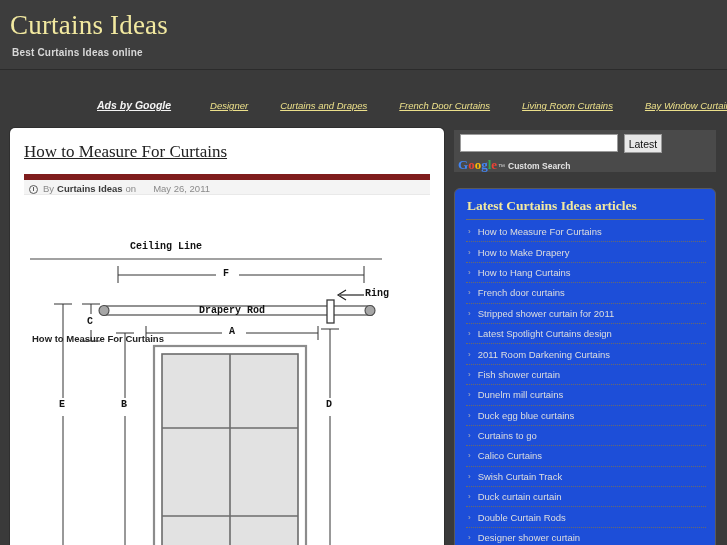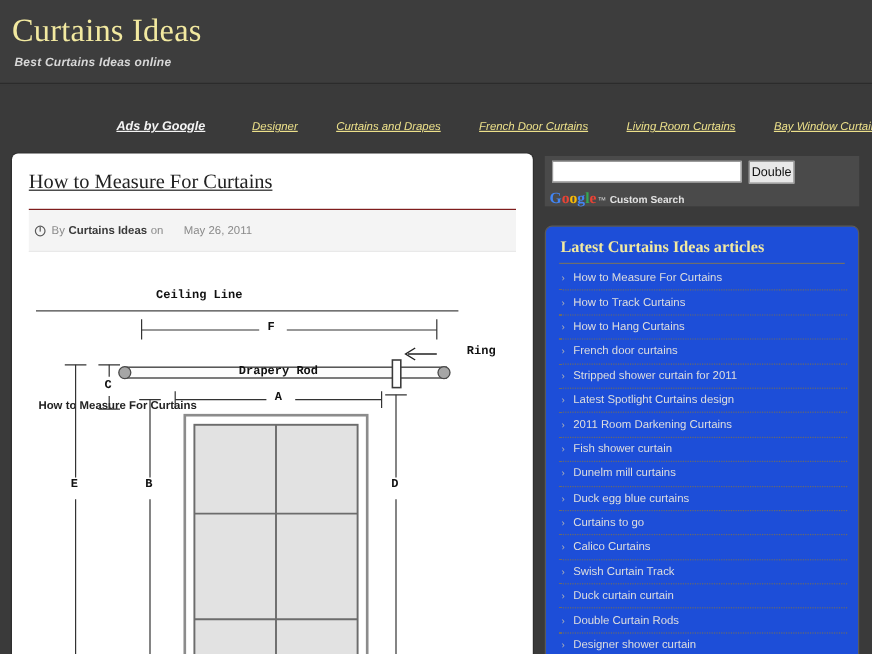--- a/index.html
+++ b/index.html
@@ -25,21 +25,20 @@
     color: #f2e9a0;
     letter-spacing: .2px;
     white-space: nowrap;
   }
   #site-tagline {
     position: absolute; left: 12px; top: 47px;
     font-size: 10px; font-weight: bold;
     color: #d8d8d8;
     letter-spacing: .2px;
     white-space: nowrap;
-    font-style: italic;
   }
 
   
   #ads-nav {
     position: absolute; left: 0; top: 71px;
     width: 727px; height: 47px;
     background: #3a3a3a;
   }
   #ads-nav-inner {
     position: absolute; left: 97px; top: 99px;
@@ -73,25 +72,25 @@
   #post-title {
     position: absolute; left: 14px; top: 14px;
     font-family: "Liberation Serif", serif;
     font-size: 17px;
     color: #222;
     text-decoration: underline;
     white-space: nowrap;
   }
   #post-meta {
     position: absolute; left: 14px; top: 46px;
-    width: 406px; height: 36px;
+    width: 406px; height: 21px;
     background: #f4f4f4;
-    border-top: 1px solid #7f1d1d;
+    border-top: 6px solid #7f1d1d;
     border-bottom: 1px solid #e9e9e9;
-    display: flex; align-items: center;
+    display: flex; align-items: flex-end;
     padding-left: 5px;
   }
   #meta-icon {
     width: 9px; height: 9px; border-radius: 50%;
     border: 1.5px solid #5a5a5a;
     margin-right: 5px;
     flex: 0 0 auto;
     position: relative;
   }
   #meta-icon::after {
@@ -272,32 +271,32 @@
       <line x1="206" y1="116" x2="206" y2="316" stroke="#6c6c6c" stroke-width="1.6"></line>
 
       <line x1="138" y1="190" x2="274" y2="190" stroke="#6c6c6c" stroke-width="1.6"></line>
       <line x1="138" y1="278" x2="274" y2="278" stroke="#6c6c6c" stroke-width="1.6"></line>
     </svg>
 
     
     <div class="lbl" style="left:106px; top:3px; font-size:10px;">Ceiling Line</div>
     <div class="lbl" style="left:199px; top:30px; font-size:10px;">F</div>
     <div class="lbl" style="left:175px; top:51px; font-size:10px;margin-top:16px;">Drapery Rod</div>
-    <div class="lbl" style="left:341px; top:50px; font-size:10px;margin-left:24px;">Ring</div>
+    <div class="lbl" style="left:341px; top:50px; font-size:10px;">Ring</div>
     <div class="lbl" style="left:63px; top:78px; font-size:10px;">C</div>
     <div class="lbl" style="left:205px; top:88px; font-size:10px;">A</div>
     <div class="lbl" style="left:35px; top:161px; font-size:10px;">E</div>
     <div class="lbl" style="left:97px; top:161px; font-size:10px;">B</div>
     <div class="lbl" style="left:302px; top:161px; font-size:10px;">D</div>
   </div>
 </div>
 
 <div id="search-box"></div>
 <input id="search-input" type="text" value="" placeholder="" style="">
-<button id="search-button">Double</button>
+<button id="search-button">Latest</button>
 
 <div id="gcs-brand">
   <span class="g-letter" style="color:#4285f4">G</span>
   <span class="g-letter" style="color:#ea4335">o</span>
   <span class="g-letter" style="color:#fbbc05">o</span>
   <span class="g-letter" style="color:#4285f4">g</span>
   <span class="g-letter" style="color:#34a853">l</span>
   <span class="g-letter" style="color:#ea4335">e</span>
   <span id="gcs-tm">™</span>
   <span id="gcs-label">Custom Search</span>
@@ -306,21 +305,21 @@
 <div id="sidebar-widget">
   <div id="widget-title">Latest Curtains Ideas articles</div>
   <div id="widget-rule"></div>
   <ul id="article-list">
     <li>
         <span class="chev">›</span>
         <span class="art-txt">How to Measure For Curtains</span>
       </li>
     <li>
         <span class="chev">›</span>
-        <span class="art-txt">How to Track Curtains</span>
+        <span class="art-txt">How to Make Drapery</span>
       </li>
     <li>
         <span class="chev">›</span>
         <span class="art-txt">How to Hang Curtains</span>
       </li>
     <li>
         <span class="chev">›</span>
         <span class="art-txt">French door curtains</span>
       </li>
     <li>

